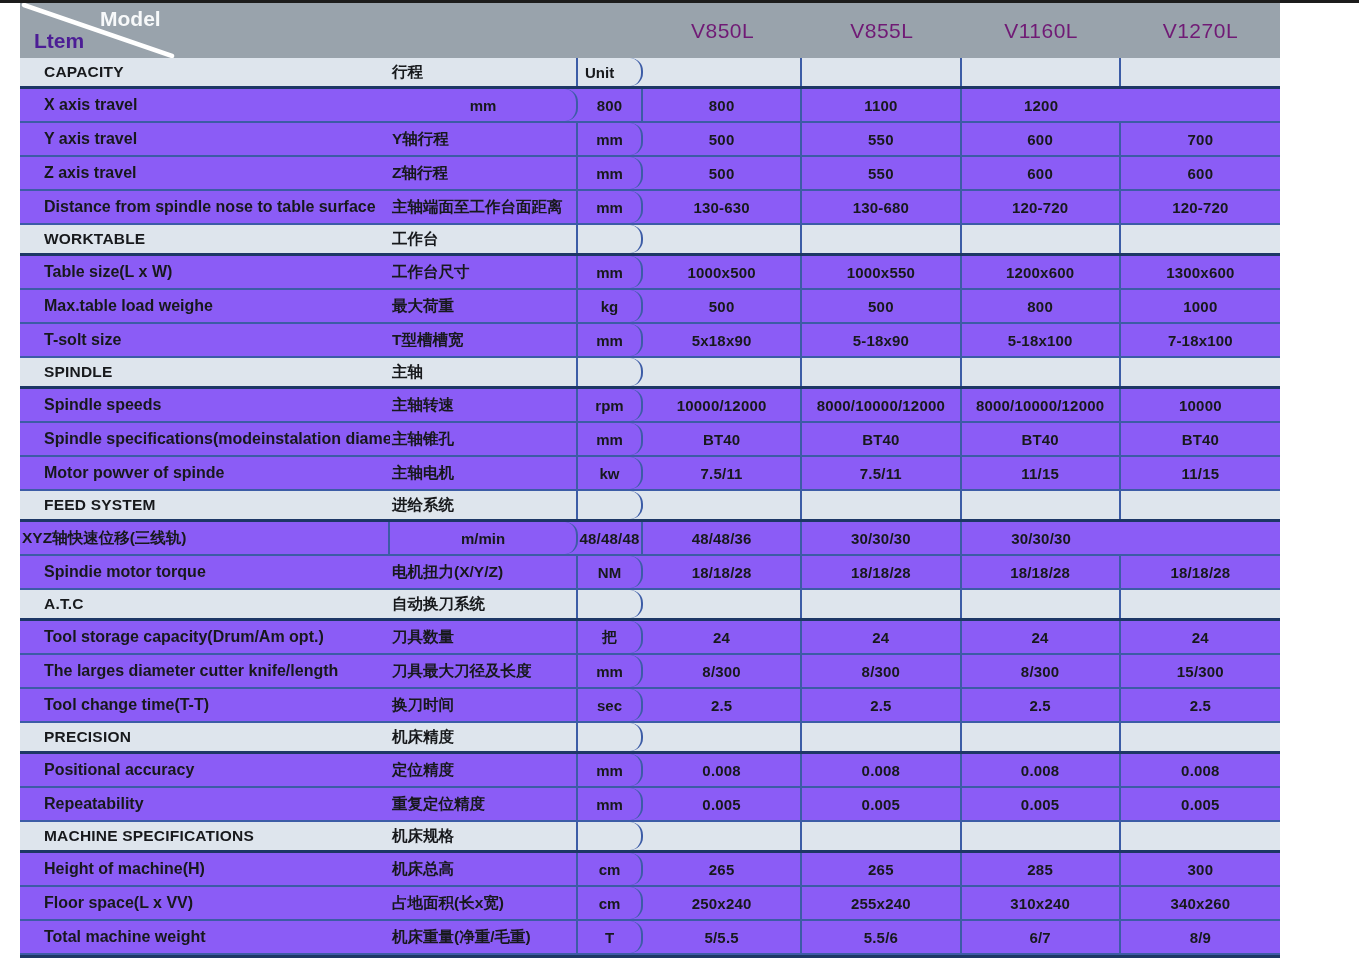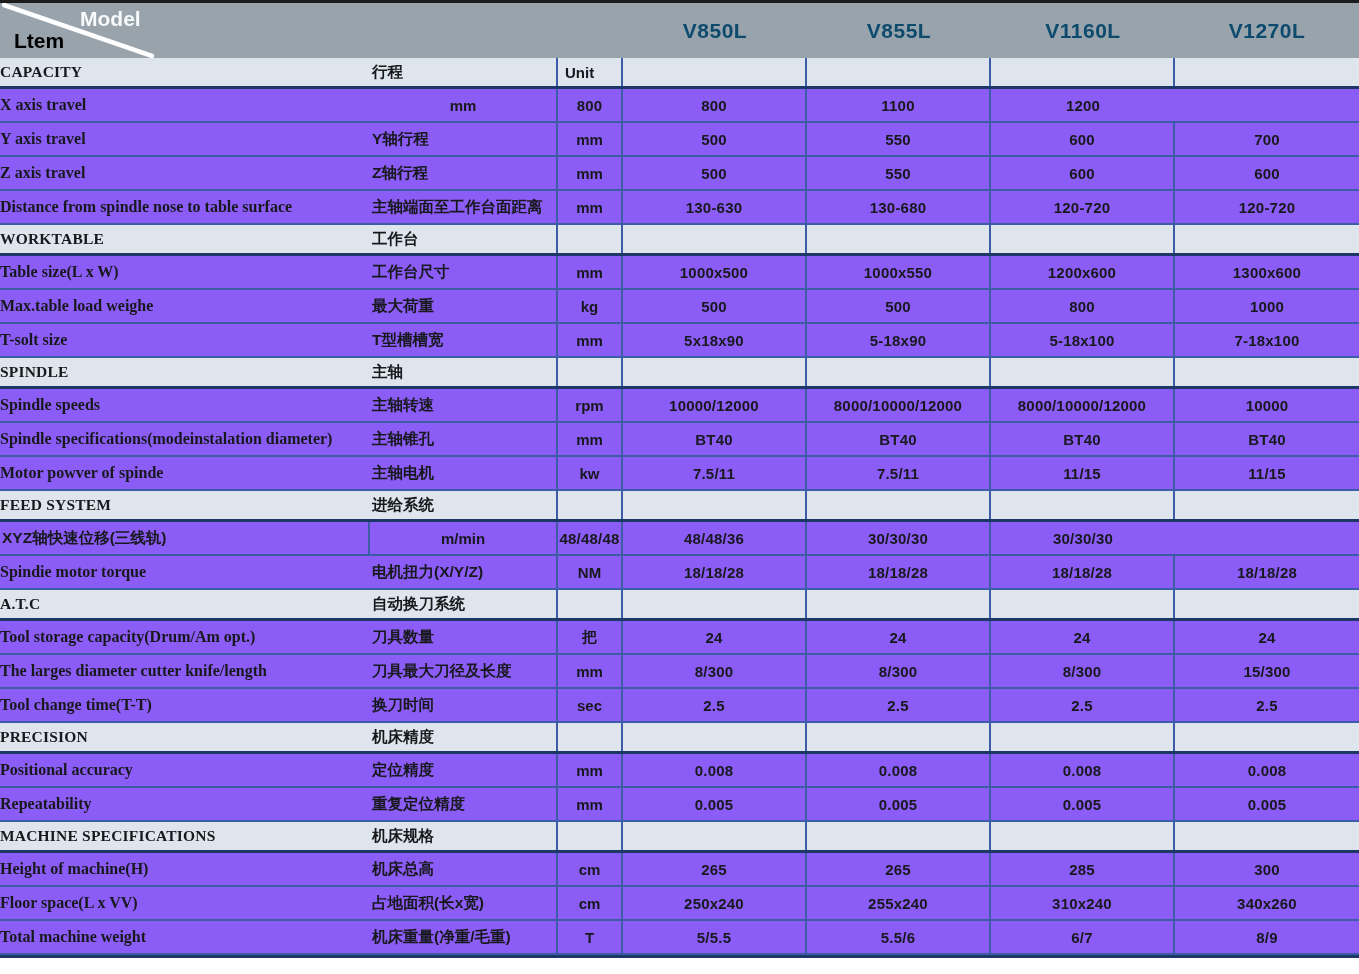--- a/index.html
+++ b/index.html
@@ -6,21 +6,21 @@
   .page{
     position:relative;
     width:1359px;height:974px;
     background:#ffffff;
     font-family:"Liberation Sans","DejaVu Sans",sans-serif;
     color:#17191c;
     overflow:hidden;
     box-sizing:border-box;
     border-top:3px solid #1c1c1c;
   }
-  .table{width:1359px;}
+  .table{width:1260px;margin-left:20px;}
   .row{
     display:grid;
     grid-template-columns:370px 188px 65px repeat(4,1fr);
     box-sizing:border-box;
     align-items:stretch;
   }
   .cell{
     display:flex;align-items:center;
     box-sizing:border-box;
     overflow:hidden;white-space:nowrap;
@@ -32,45 +32,45 @@
     grid-template-columns:623px repeat(4,1fr);
   }
   .corner-cell{position:relative;}
   .corner-svg{position:absolute;left:0;top:0;}
   .corner-model{
     position:absolute;left:80px;top:4px;
     font-size:21px;font-weight:bold;color:#f7f9fa;
   }
   .corner-item{
     position:absolute;left:14px;bottom:5px;
-    font-size:21px;font-weight:bold;color:#000000;
+    font-size:21px;font-weight:bold;color:#4c1d95;
   }
   .model-cell{
     justify-content:center;
-    font-size:21px;font-weight:bold;color:#0c4a6e;
+    font-size:21px;font-weight:normal;color:#701a75;
     letter-spacing:.5px;
   }
   
   .section-row{
     height:31px;
     background:#dee5ed;
     border-bottom:3px solid #1d3766;
   }
   .section-row .cell-en{font-weight:bold;font-size:15.5px;letter-spacing:.2px;}
   .section-row .cell-zh{font-weight:bold;font-size:15.5px;}
   .section-row .cell-unit{font-weight:bold;font-size:15px;justify-content:flex-start;padding-left:7px;}
   
   .data-row{
     height:34px;
     background:#8b5cf6;
     border-bottom:2px solid #3c5ca6;
   }
-  .cell-en{padding-left:0;font-size:16px;font-weight:600;font-family:Liberation Serif, serif;}
+  .cell-en{padding-left:24px;font-size:16px;font-weight:600;}
   .cell-zh{padding-left:2px;font-size:15.5px;font-weight:bold;}
-  .cell-unit{justify-content:center;font-size:15px;font-weight:600;}
+  .cell-unit{justify-content:center;font-size:15px;font-weight:600;border-radius:13px;}
   .cell-val{justify-content:center;font-size:15px;font-weight:600;letter-spacing:.2px;}
   
   .cell-zh, .cell-unit{border-right:2px solid #3c5ca6;}
   .cell-val{border-right:2px solid #3c5ca6;}
   .cell-val:last-child{border-right:none;}
   
   .table-bottom{height:0;border-bottom:3px solid #1d3766;}
 </style>
 </head>
 <body>

